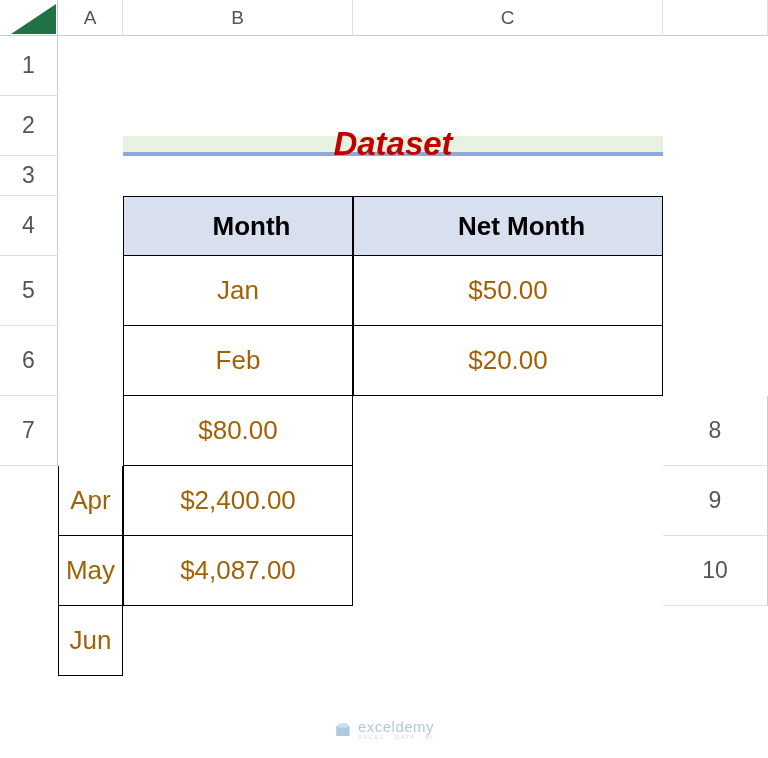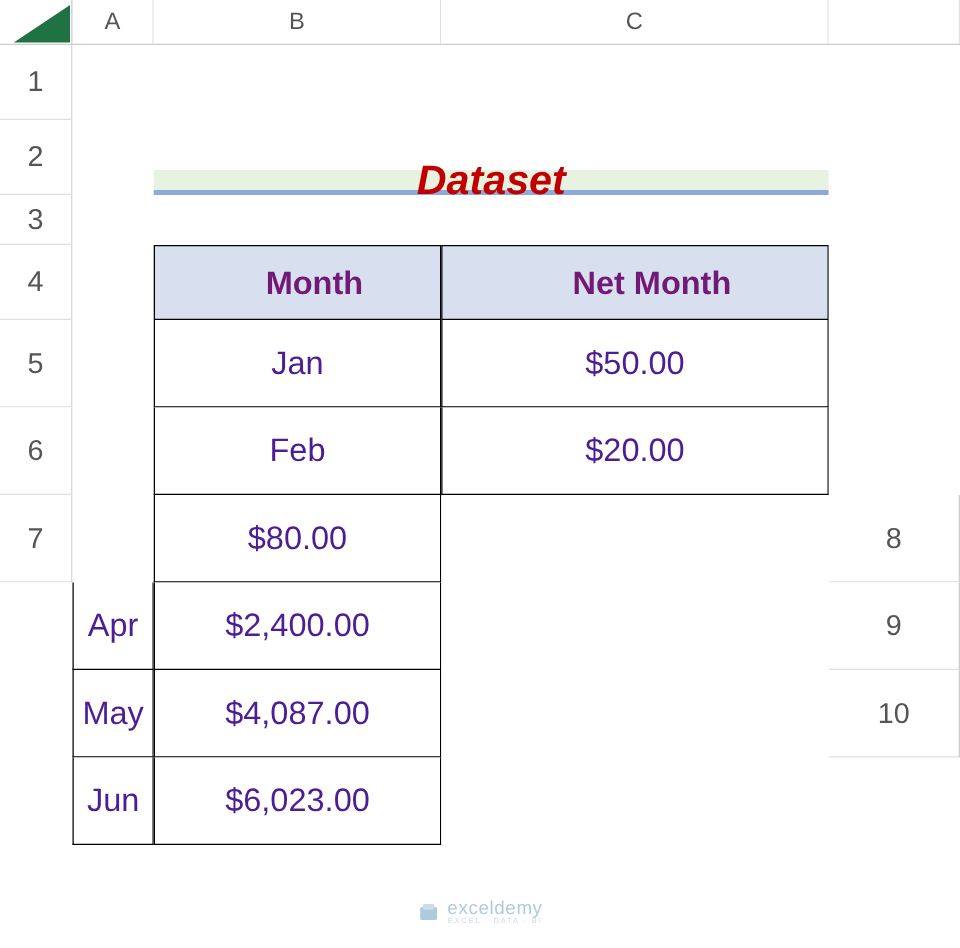--- a/index.html
+++ b/index.html
@@ -71,30 +71,30 @@
     color: #c00000;
     display: flex;
     align-items: center;
     justify-content: center;
     border-bottom: 4px solid #8ea9db;
   }
   .table-header {
     background: #d8e0f0;
     font-weight: bold;
     font-size: 26px;
-    color: #701a75;
+    color: #000000;
     display: flex;
     align-items: center;
     justify-content: center;
     border: 1.5px solid #000;
     padding-left: 27px;
   }
   .table-cell {
     font-size: 26px;
-    color: #4c1d95;
+    color: #a16207;
     display: flex;
     align-items: center;
     justify-content: center;
     border-left: 1.5px solid #000;
     border-right: 1.5px solid #000;
     border-bottom: 1.5px solid #000;
   }
   .watermark {
     position: absolute;
     left: 50%;
@@ -185,21 +185,20 @@
 
   <div class="row-header">9</div>
   <div class="cell"></div>
   <div class="cell table-cell">May</div>
   <div class="cell table-cell">$4,087.00</div>
   <div class="cell"></div>
 
   <div class="row-header">10</div>
   <div class="cell"></div>
   <div class="cell table-cell">Jun</div>
-  <div class="cell table-cell">$6,023.00</div>
   <div class="cell"></div>
 </div>
 
 <div class="watermark">
   <svg class="wm-icon" viewBox="0 0 24 24">
     <rect x="3" y="6" width="18" height="14" rx="2" fill="#7aa8c8"></rect>
     <rect x="6" y="3" width="12" height="6" rx="1" fill="#a8c8de"></rect>
   </svg>
   <div class="wm-text">
     <span class="wm-main">exceldemy</span>

